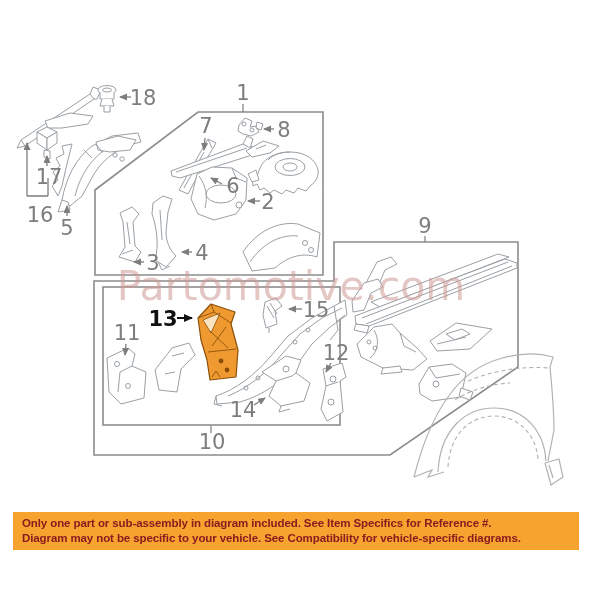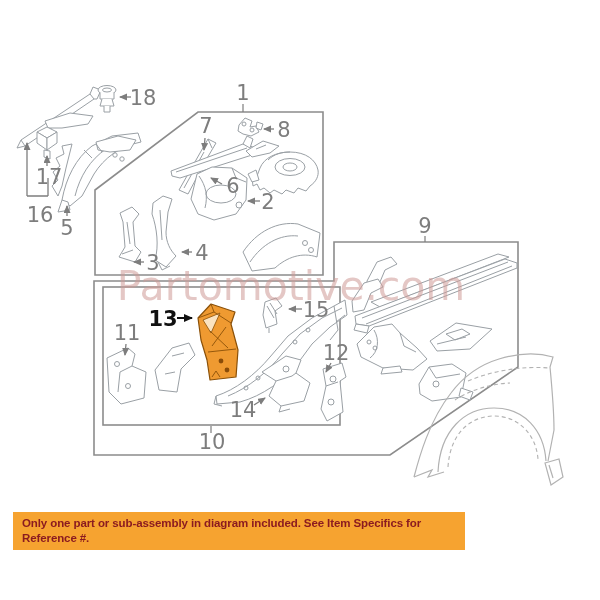--- a/index.html
+++ b/index.html
@@ -10,21 +10,21 @@
   .lbl13{fill:#111;font-size:21px;font-weight:bold;}
   .arr{stroke:#7d7d7d;stroke-width:1.3;fill:none;}
   .arrb{stroke:#111;stroke-width:2;fill:none;}
   .tick{stroke:#7d7d7d;stroke-width:1.2;}
   .box{fill:none;stroke:#8c8c8c;stroke-width:1.6;}
   .part{fill:#ffffff;stroke:#9aa0a5;stroke-width:1;stroke-linejoin:round;}
   .pline{fill:none;stroke:#9aa0a5;stroke-width:1;stroke-linejoin:round;}
   .fend{fill:none;stroke:#b2b2b2;stroke-width:1.2;}
   .fendd{fill:none;stroke:#b2b2b2;stroke-width:1.1;stroke-dasharray:4 3;}
   .wm{font-size:41px;opacity:0.55;}
-  #banner{position:absolute;left:13px;top:512px;width:452px;height:38px;box-sizing:border-box;
+  #banner{position:absolute;left:13px;top:512px;width:566px;height:38px;box-sizing:border-box;
           padding:4px 9px 0 9px;font-family:"Liberation Sans",sans-serif;font-weight:bold;
           font-size:11.5px;line-height:15px;color:#8b1b20;letter-spacing:-0.1px;}
 </style>
 </head>
 <body>
 
 <div id="stage">
 <svg width="600" height="600" viewBox="0 0 600 600">
   <defs>
     <marker id="ah" markerWidth="9" markerHeight="8" refX="7" refY="3.5" orient="auto" markerUnits="userSpaceOnUse">
@@ -272,14 +272,15 @@
     <g>
       <line class="arr" x1="131" y1="97" x2="120" y2="97" marker-end="url(#ah)"></line>
       <text class="lbl" x="143" y="105" text-anchor="middle">18</text>
     </g>
   </g>
 </svg>
 
 
 <div id="banner" style="background-color: rgb(246, 163, 48);">
   <div>Only one part or sub-assembly in diagram included. See Item Specifics for Reference #.</div>
+  <div>Diagram may not be specific to your vehicle. See Compatibility for vehicle-specific diagrams.</div>
 </div>
 </div>
 
 </body></html>

